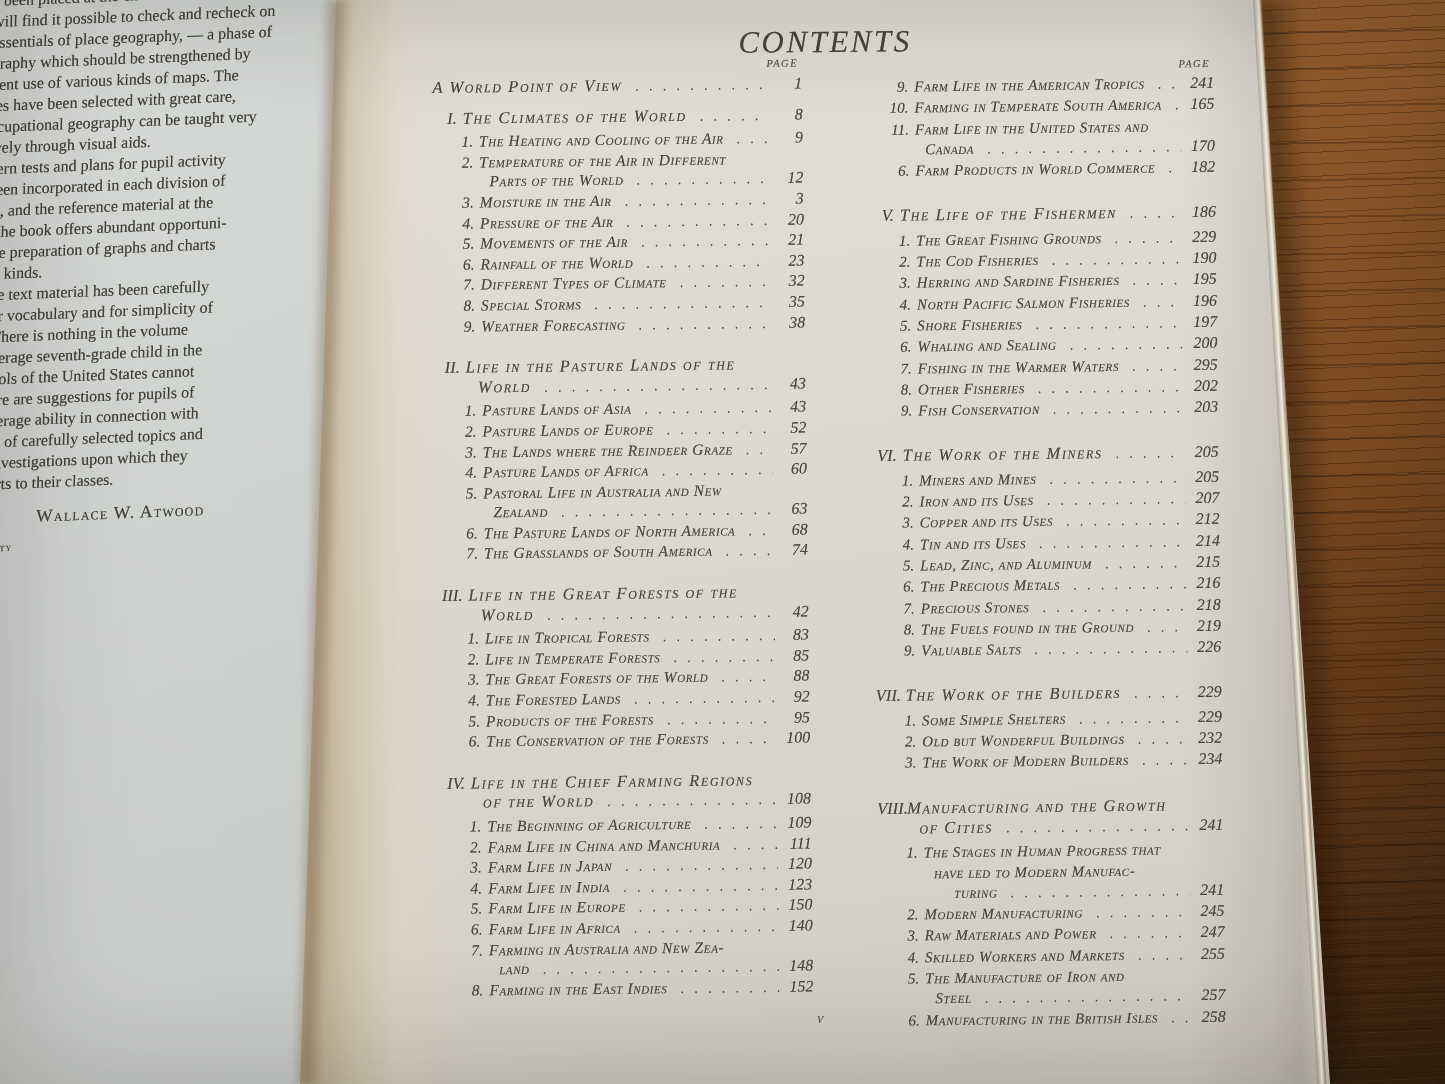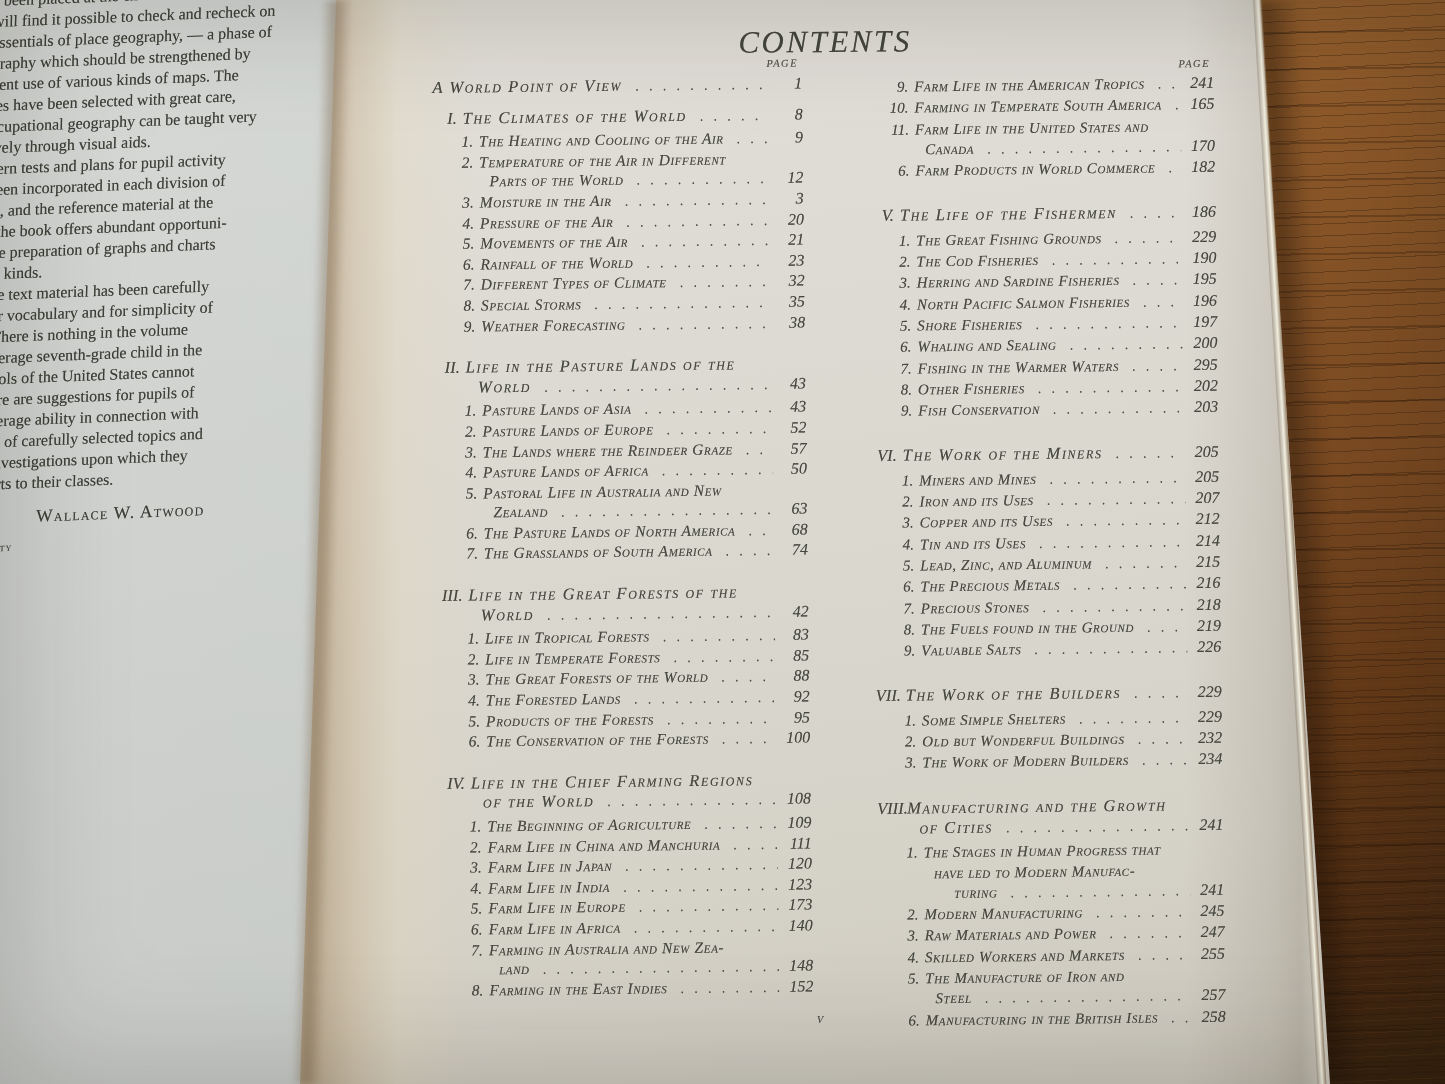--- a/index.html
+++ b/index.html
@@ -251,21 +251,21 @@
               <span class="t">The Lands where the Reindeer Graze</span>
               <span class="leader"> . . . . . . . . . . . . . . . . . . . . . . . . . . . . . .</span>
               <span class="pg">57</span>
             </div>
           </div>
           <div class="toc-entry item">
             <div class="toc-line">
               <span class="num">4.</span>
               <span class="t">Pasture Lands of Africa</span>
               <span class="leader"> . . . . . . . . . . . . . . . . . . . . . . . . . . . . . .</span>
-              <span class="pg">50</span>
+              <span class="pg">60</span>
             </div>
           </div>
           <div class="toc-entry item">
             <div class="toc-line">
               <span class="num">5.</span>
               <span class="t">Pastoral Life in Australia and New</span>
             </div>
             <div class="toc-line wrap" style="padding-left: 56px;">
               <span class="t">Zealand</span>
               <span class="leader"> . . . . . . . . . . . . . . . . . . . . . . . . . . . . . .</span>
@@ -388,21 +388,21 @@
               <span class="t">Farm Life in India</span>
               <span class="leader"> . . . . . . . . . . . . . . . . . . . . . . . . . . . . . .</span>
               <span class="pg">123</span>
             </div>
           </div>
           <div class="toc-entry item">
             <div class="toc-line">
               <span class="num">5.</span>
               <span class="t">Farm Life in Europe</span>
               <span class="leader"> . . . . . . . . . . . . . . . . . . . . . . . . . . . . . .</span>
-              <span class="pg">173</span>
+              <span class="pg">150</span>
             </div>
           </div>
           <div class="toc-entry item">
             <div class="toc-line">
               <span class="num">6.</span>
               <span class="t">Farm Life in Africa</span>
               <span class="leader"> . . . . . . . . . . . . . . . . . . . . . . . . . . . . . .</span>
               <span class="pg">140</span>
             </div>
           </div>

